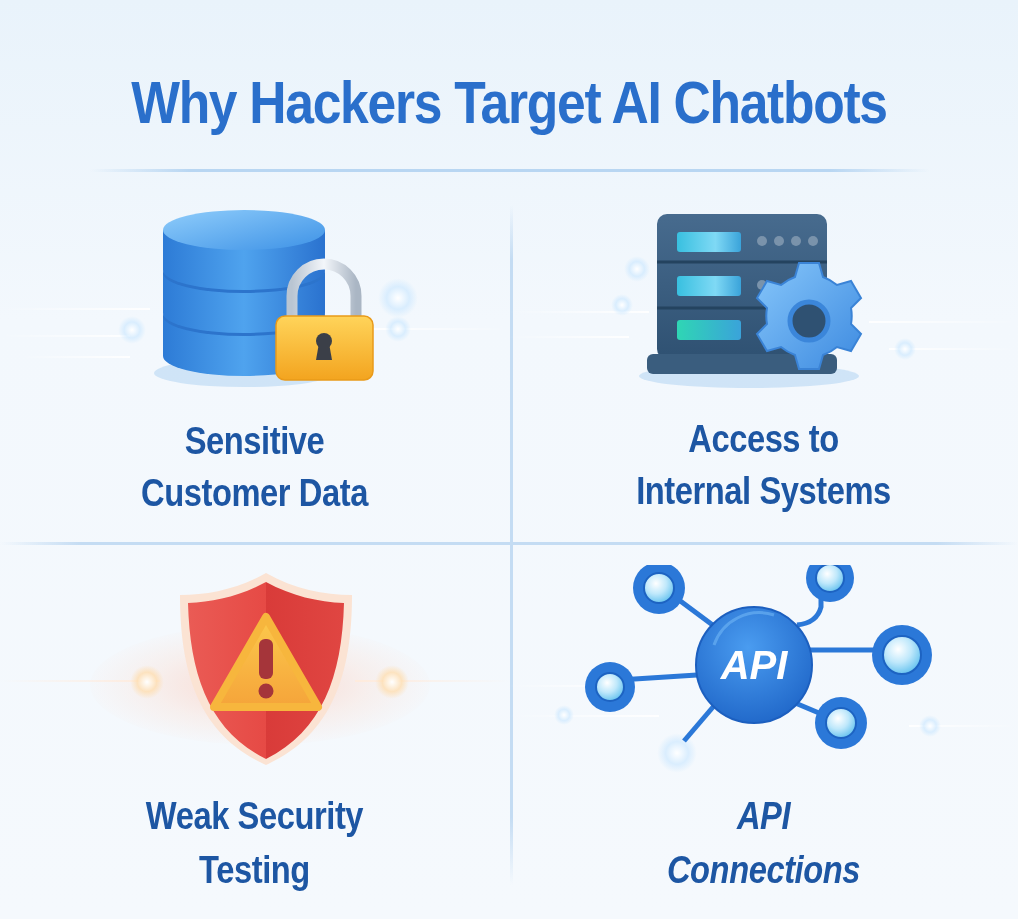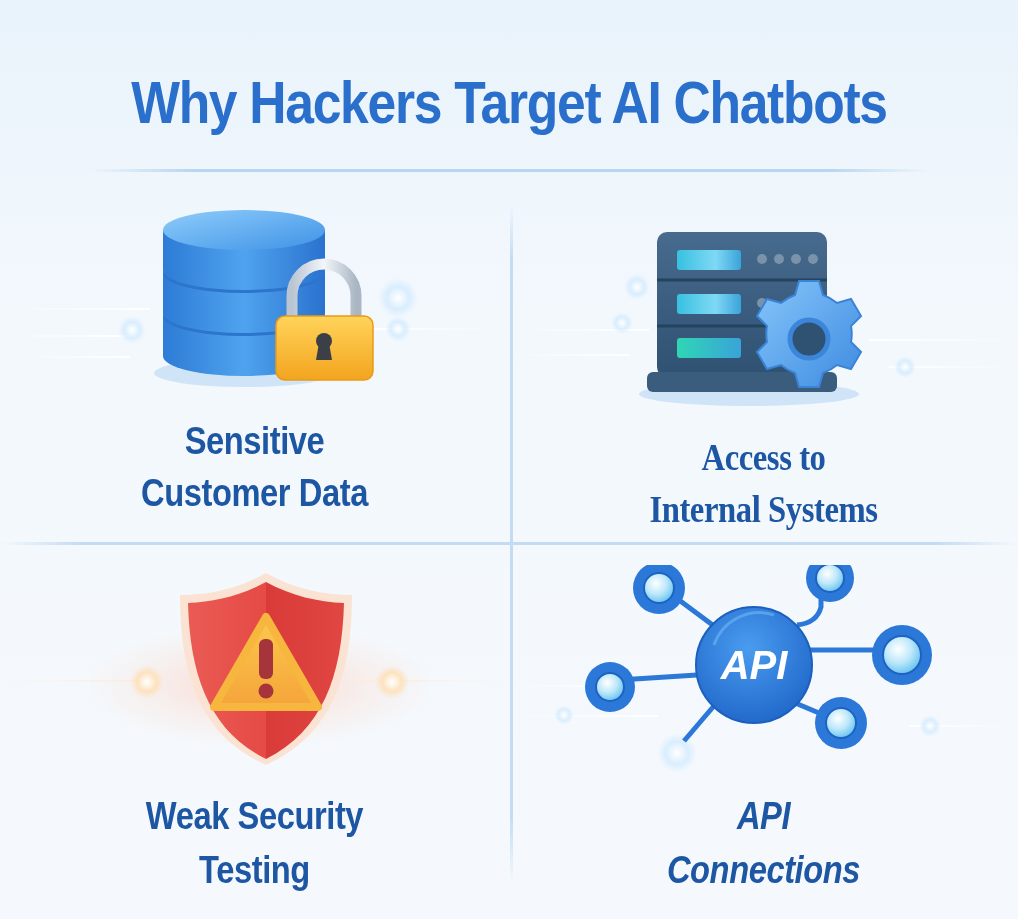--- a/index.html
+++ b/index.html
@@ -90,21 +90,21 @@
       <path d="M292,120 v-22 a32,32 0 0 1 64,0 v22" fill="none" stroke="url(#shackle)" stroke-width="11"></path>
       <rect x="276" y="118" width="97" height="64" rx="9" fill="url(#lockbody)" stroke="#e99a1a" stroke-width="1.5"></rect>
       <circle cx="324" cy="143" r="8" fill="#3b3f48"></circle>
       <path d="M319,145 l-3,17 h16 l-3,-17 z" fill="#3b3f48"></path>
     </svg>
   </div>
   <div class="label" style="top:236px;">Sensitive</div>
   <div class="label" style="top:288px;">Customer Data</div>
 </div>
 
-<div class="cell" style="left:509px; top:194px; height:360px;font-family:Liberation Serif, serif;">
+<div class="cell" style="left:509px; top:176px; height:360px;">
   <div class="icon-wrap" style="top:20px;">
     <div class="line" style="left:0; top:115px; width:140px;"></div>
     <div class="line" style="left:0; top:140px; width:120px;"></div>
     <div class="line" style="left:360px; top:125px; width:149px; transform:scaleX(-1);"></div>
     <div class="line" style="left:380px; top:152px; width:129px; transform:scaleX(-1);"></div>
     <div class="glow" style="left:115px; top:60px; width:26px; height:26px;"></div>
     <div class="glow" style="left:102px; top:98px; width:22px; height:22px;"></div>
     <div class="glow" style="left:385px; top:142px; width:22px; height:22px;"></div>
     <svg width="509" height="200" viewBox="0 0 509 200" style="position:absolute;left:0;top:0;">
       <defs>

